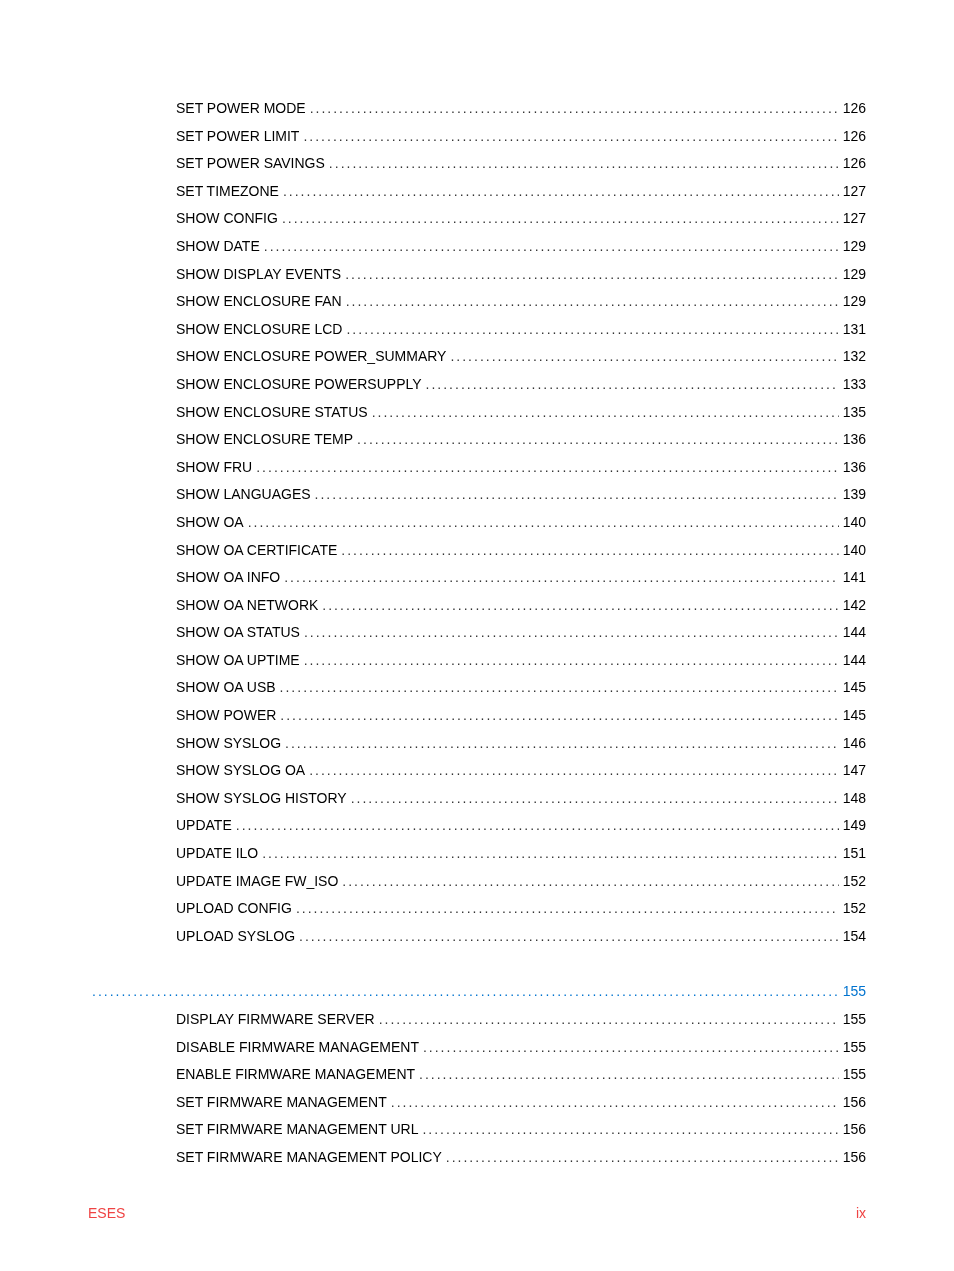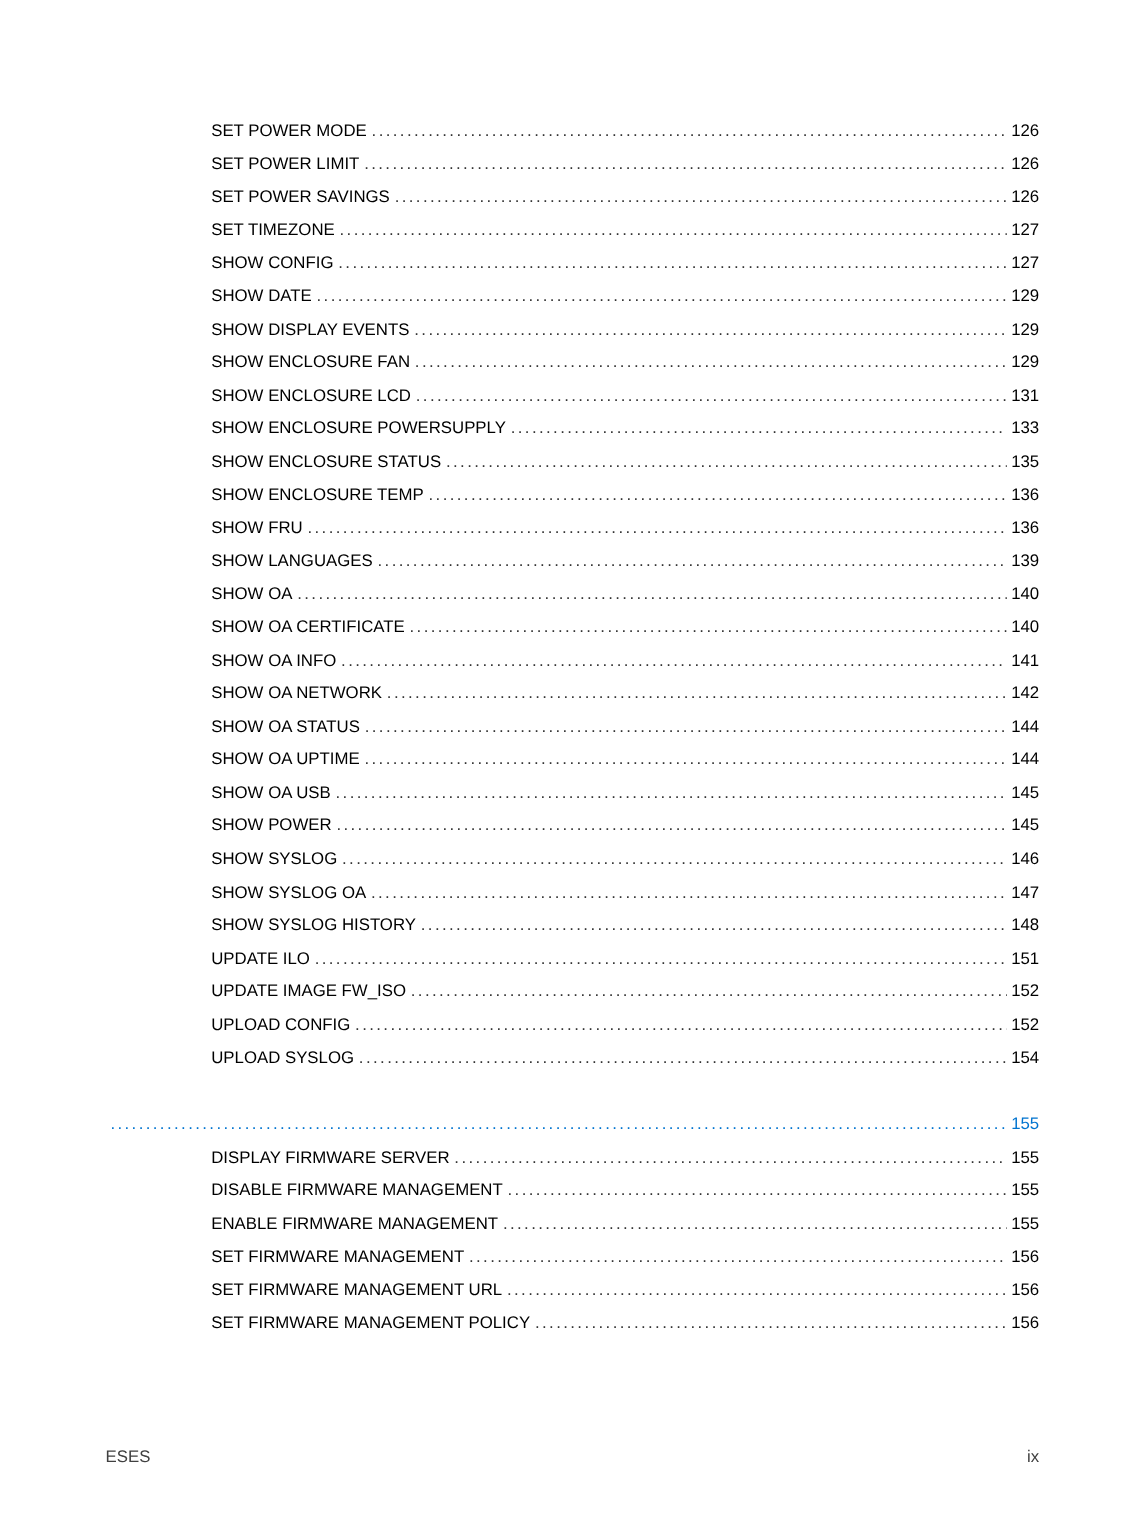--- a/index.html
+++ b/index.html
@@ -55,21 +55,21 @@
     color: #0073cf;
   }
   .footer {
     position: absolute;
     left: 88px;
     right: 88px;
     bottom: 50px;
     display: flex;
     justify-content: space-between;
     font-size: 14px;
-    color: #404040;
+    color: #ef4444;
   }
 </style>
 </head>
 <body>
 
 <div class="page">
 
   <div class="toc-list" id="toc-list">
       <div class="toc-item indent-1">
         <span class="toc-label">SET POWER MODE</span>
@@ -110,20 +110,25 @@
         <span class="toc-label">SHOW ENCLOSURE FAN</span>
         <span class="toc-leader"></span>
         <span class="toc-page">129</span>
       </div>
       <div class="toc-item indent-1">
         <span class="toc-label">SHOW ENCLOSURE LCD</span>
         <span class="toc-leader"></span>
         <span class="toc-page">131</span>
       </div>
       <div class="toc-item indent-1">
+        <span class="toc-label">SHOW ENCLOSURE POWER_SUMMARY</span>
+        <span class="toc-leader"></span>
+        <span class="toc-page">132</span>
+      </div>
+      <div class="toc-item indent-1">
         <span class="toc-label">SHOW ENCLOSURE POWERSUPPLY</span>
         <span class="toc-leader"></span>
         <span class="toc-page">133</span>
       </div>
       <div class="toc-item indent-1">
         <span class="toc-label">SHOW ENCLOSURE STATUS</span>
         <span class="toc-leader"></span>
         <span class="toc-page">135</span>
       </div>
       <div class="toc-item indent-1">
@@ -188,20 +193,25 @@
       </div>
       <div class="toc-item indent-1">
         <span class="toc-label">SHOW SYSLOG OA</span>
         <span class="toc-leader"></span>
         <span class="toc-page">147</span>
       </div>
       <div class="toc-item indent-1">
         <span class="toc-label">SHOW SYSLOG HISTORY</span>
         <span class="toc-leader"></span>
         <span class="toc-page">148</span>
+      </div>
+      <div class="toc-item indent-1">
+        <span class="toc-label">UPDATE</span>
+        <span class="toc-leader"></span>
+        <span class="toc-page">149</span>
       </div>
       <div class="toc-item indent-1">
         <span class="toc-label">UPDATE ILO</span>
         <span class="toc-leader"></span>
         <span class="toc-page">151</span>
       </div>
       <div class="toc-item indent-1">
         <span class="toc-label">UPDATE IMAGE FW_ISO</span>
         <span class="toc-leader"></span>
         <span class="toc-page">152</span>

